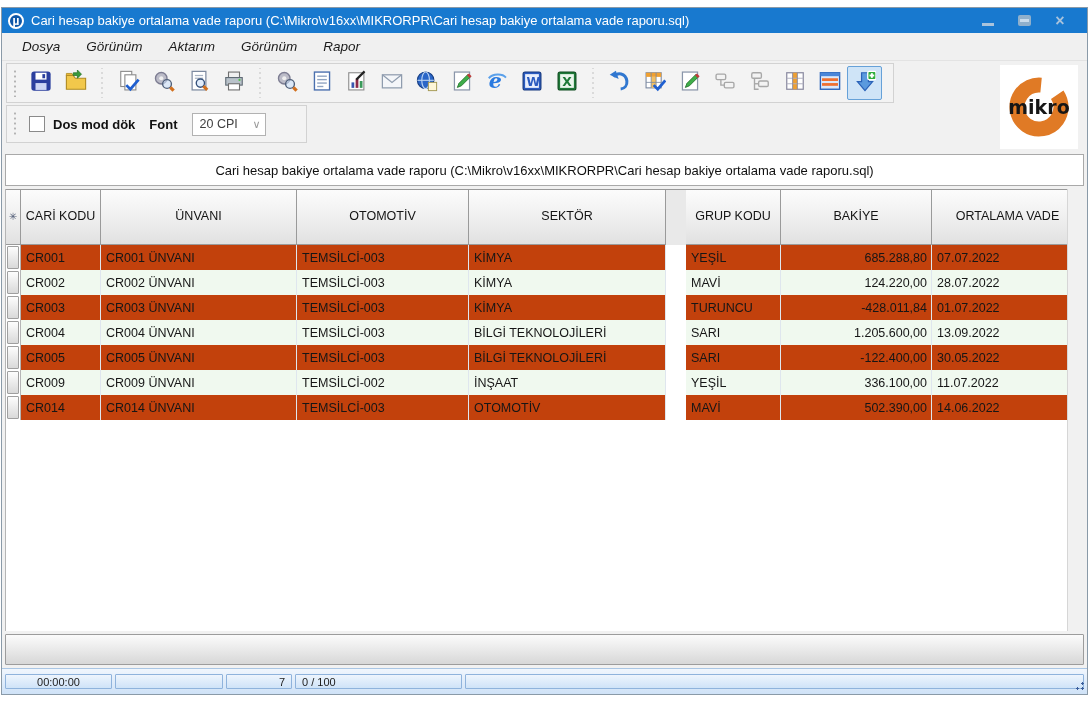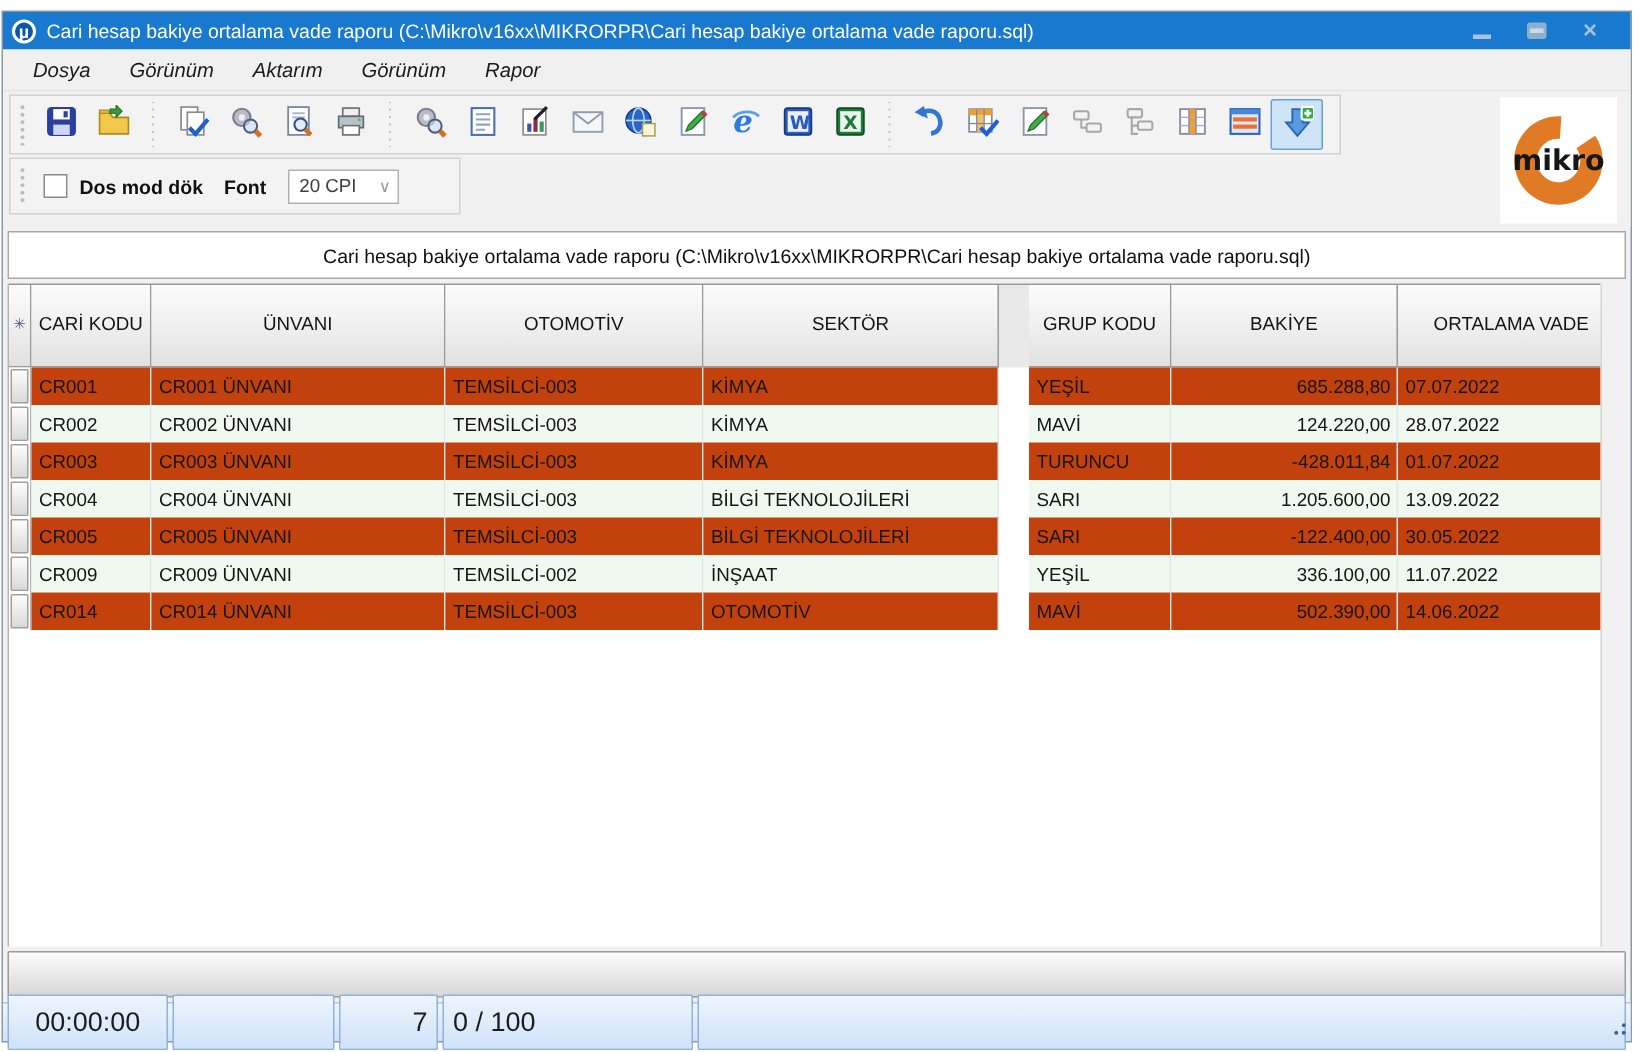--- a/index.html
+++ b/index.html
@@ -133,23 +133,23 @@
     height:31px;margin:3px 3px 0 3px;flex:0 0 auto;
     background:linear-gradient(#fbfbfb,#e6e6e6 60%,#d7d7d7);
     border:1px solid #9c9c9c;border-radius:1px;box-sizing:border-box;
   }
   .statusbar{
     height:26px;margin-top:3px;flex:0 0 auto;display:flex;align-items:center;gap:3px;
     background:linear-gradient(#f0f6fd,#cfe2f7);padding:2px 3px;box-sizing:border-box;
     position:relative;border-top:1px solid #aac6e4;
   }
   .scell{
-    height:37px;background:linear-gradient(#eef5fd,#cfe3f8);
+    height:15px;background:linear-gradient(#eef5fd,#cfe3f8);
     border:1px solid #8fb3dc;border-radius:1px;box-sizing:border-box;
-    display:flex;align-items:center;font-size:18px;color:#1c1c1c;padding:0 6px;
+    display:flex;align-items:center;font-size:11px;color:#1c1c1c;padding:0 6px;
   }
   .sc1{width:107px;justify-content:center;}
   .sc2{width:108px;}
   .sc3{width:66px;justify-content:flex-end;}
   .sc4{width:167px;justify-content:flex-start;}
   .sc5{flex:1;}
   .grip{
     position:absolute;right:2px;bottom:3px;width:12px;height:12px;cursor:nwse-resize;
     background-image:radial-gradient(circle,#3a5d9b 1.2px,transparent 1.4px);
     background-size:5px 5px;background-position:bottom right;background-repeat:repeat;

